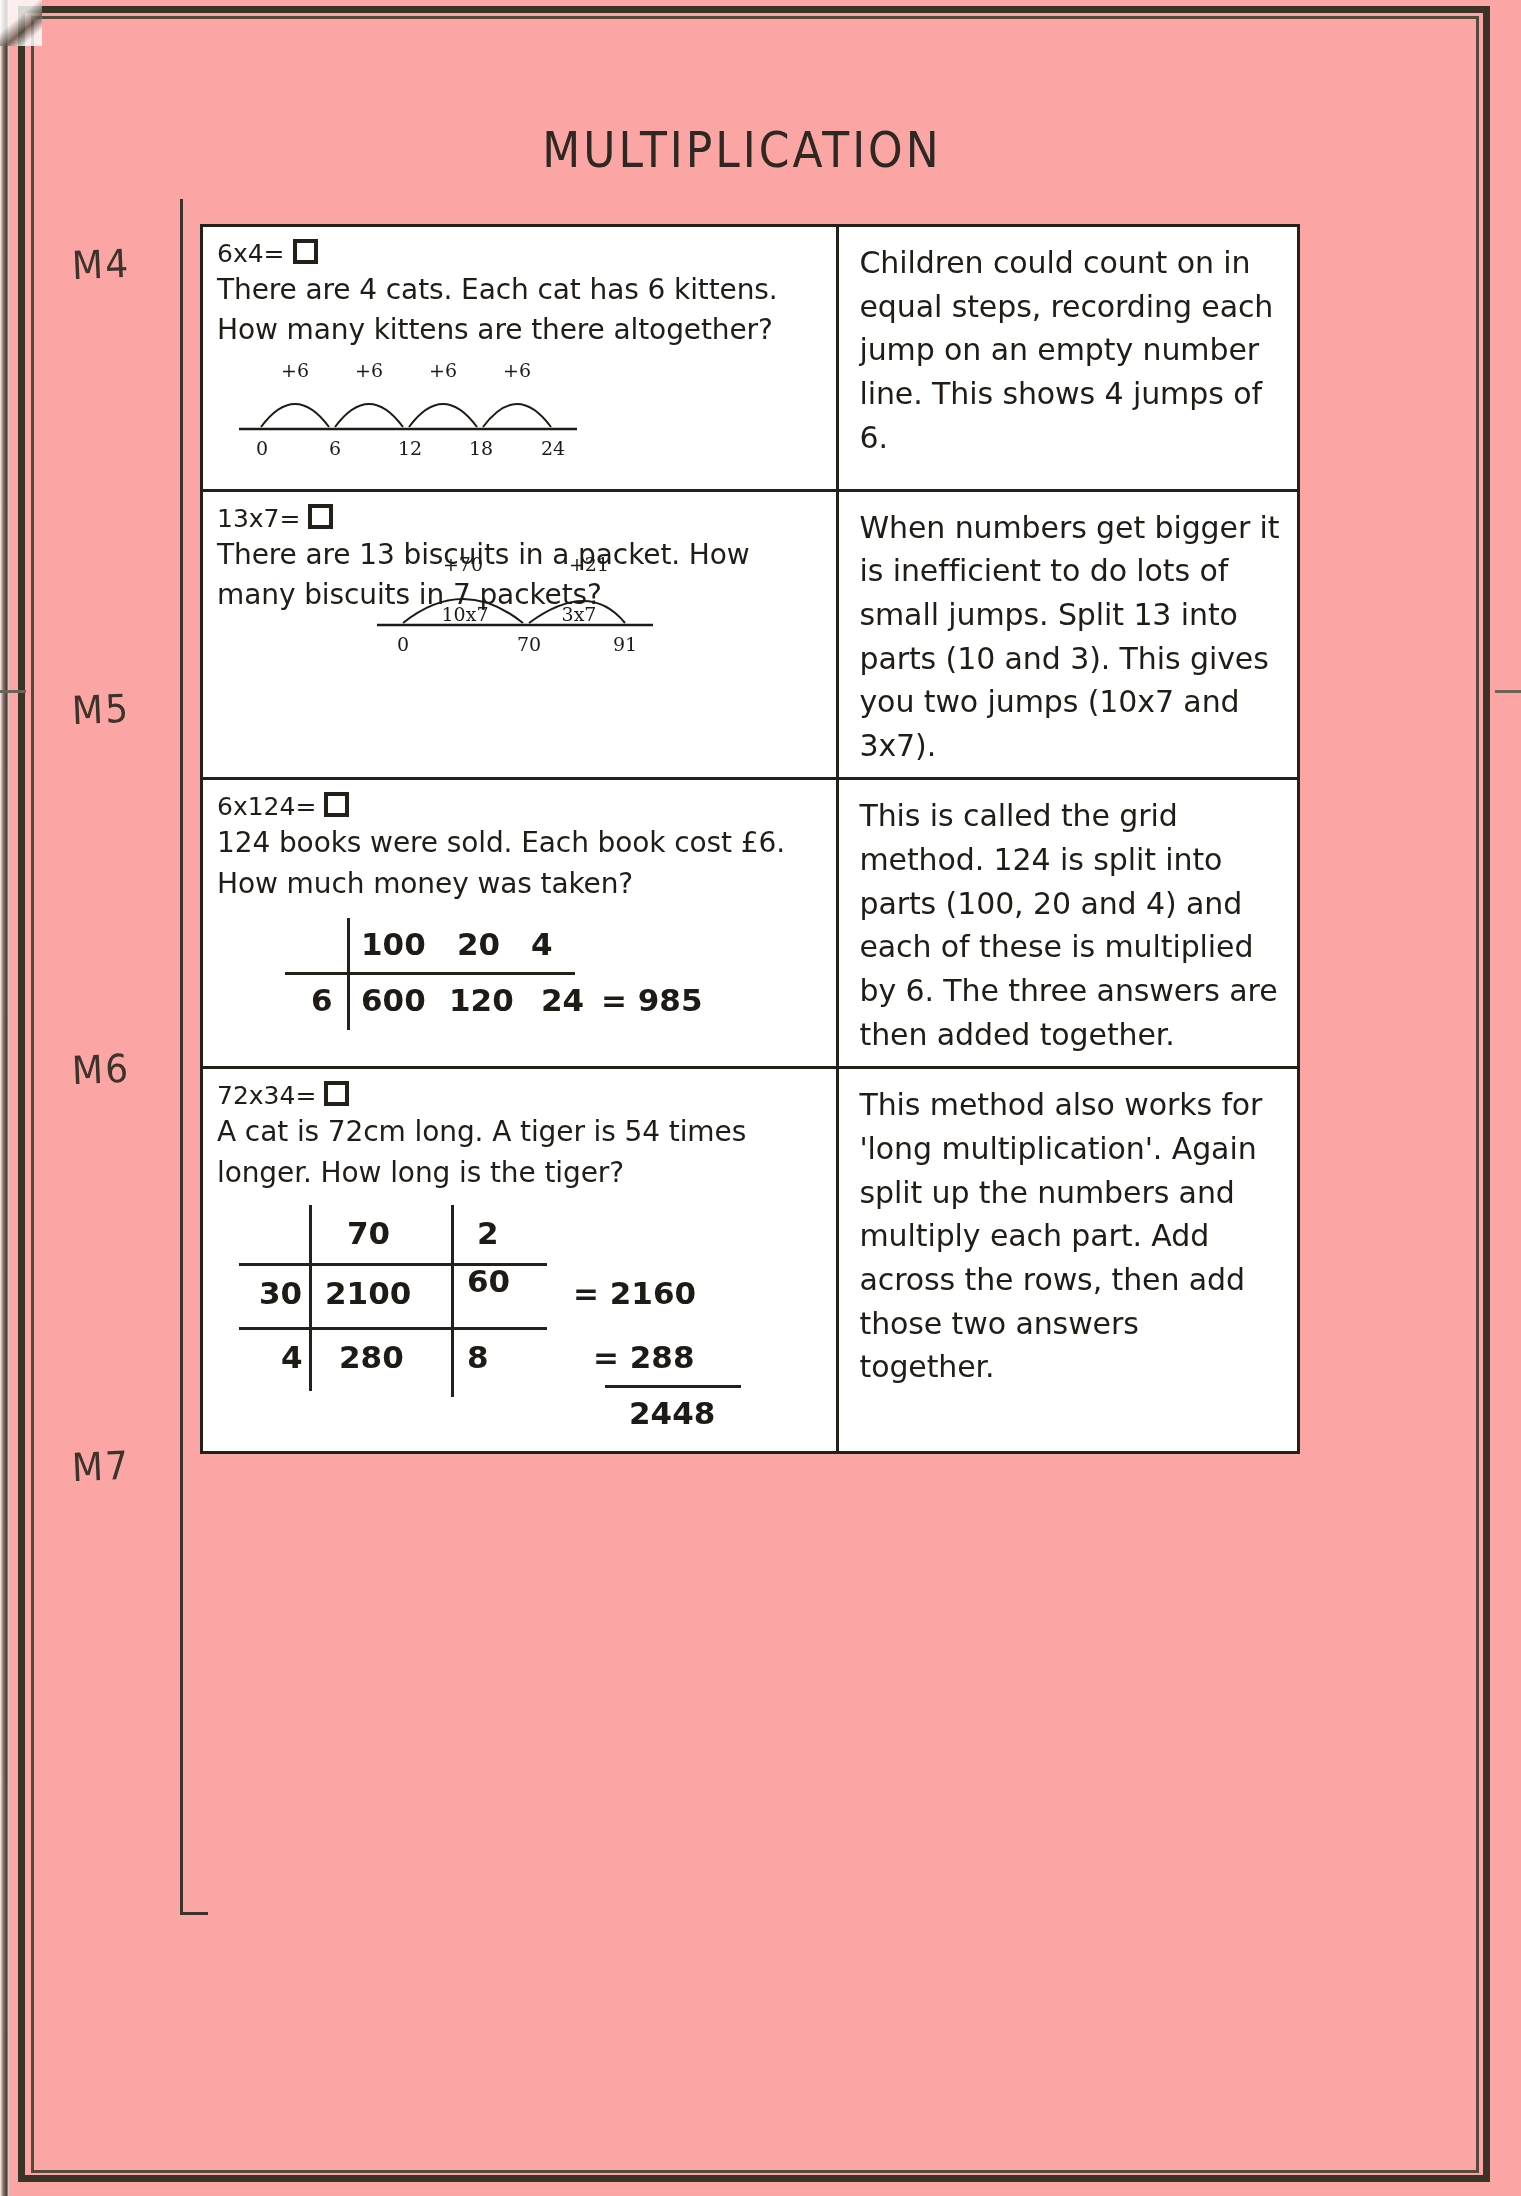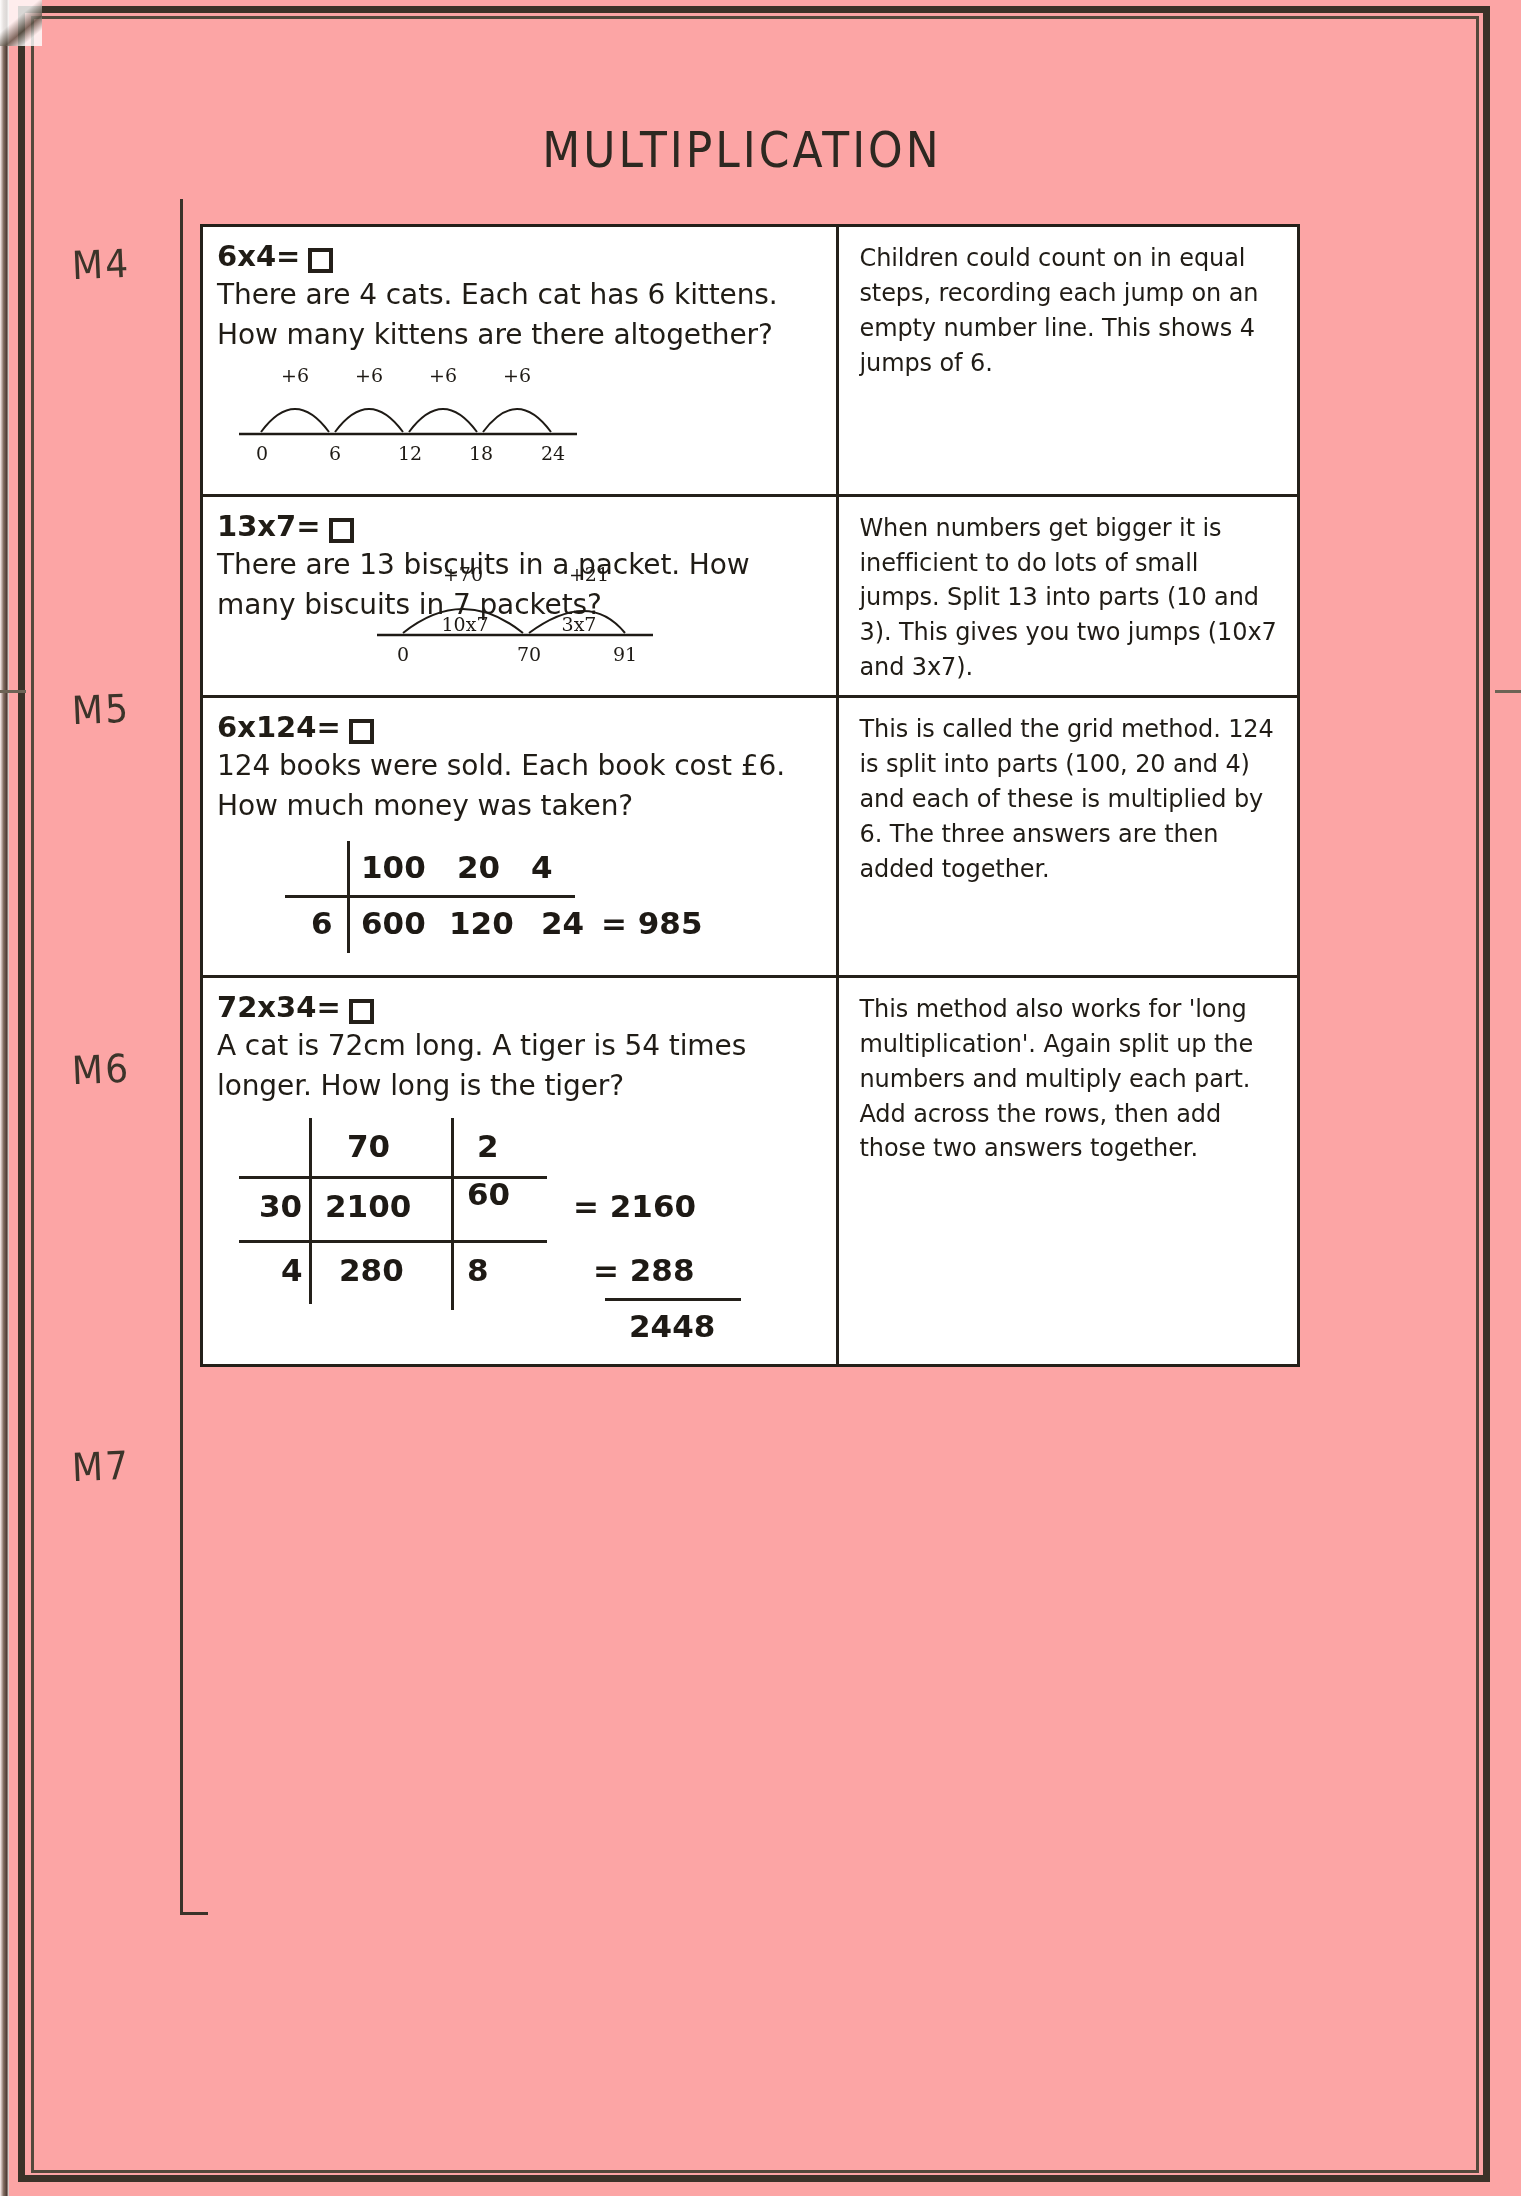--- a/index.html
+++ b/index.html
@@ -136,45 +136,45 @@
     position: relative;
   }
   .cell-right {
     width: 460px;
     box-sizing: border-box;
     padding: 14px 16px 10px 20px;
   }
 
   .qline {
     font-family: "DejaVu Sans", sans-serif;
-    font-size: 29px;
-    font-weight: bold;
+    font-size: 25px;
+    font-weight: normal;
     color: #201c16;
     display: flex;
-    align-items: flex-end;
+    align-items: flex-start;
     gap: 8px;
     margin-bottom: 2px;
     letter-spacing: 0px;
   }
   .answer-box {
     display: inline-block;
     width: 25px;
     height: 25px;
     border: 4px solid #241f19;
     box-sizing: border-box;
   }
 
   .qtext, .rtext {
     font-family: "DejaVu Sans", sans-serif;
     font-size: 28px;
     line-height: 1.44;
     color: #201c16;
     letter-spacing: -0.1px;
   }
-  .rtext { font-size: 24px; line-height: 1.455; }
+  .rtext { font-size: 30px; line-height: 1.455; }
 
   
   .numline-wrap { position: relative; }
   .numline-svg { display: block; }
 
   
   .gridm6 {
     position: relative;
     margin: 14px 0 6px 46px;
     width: 470px;

